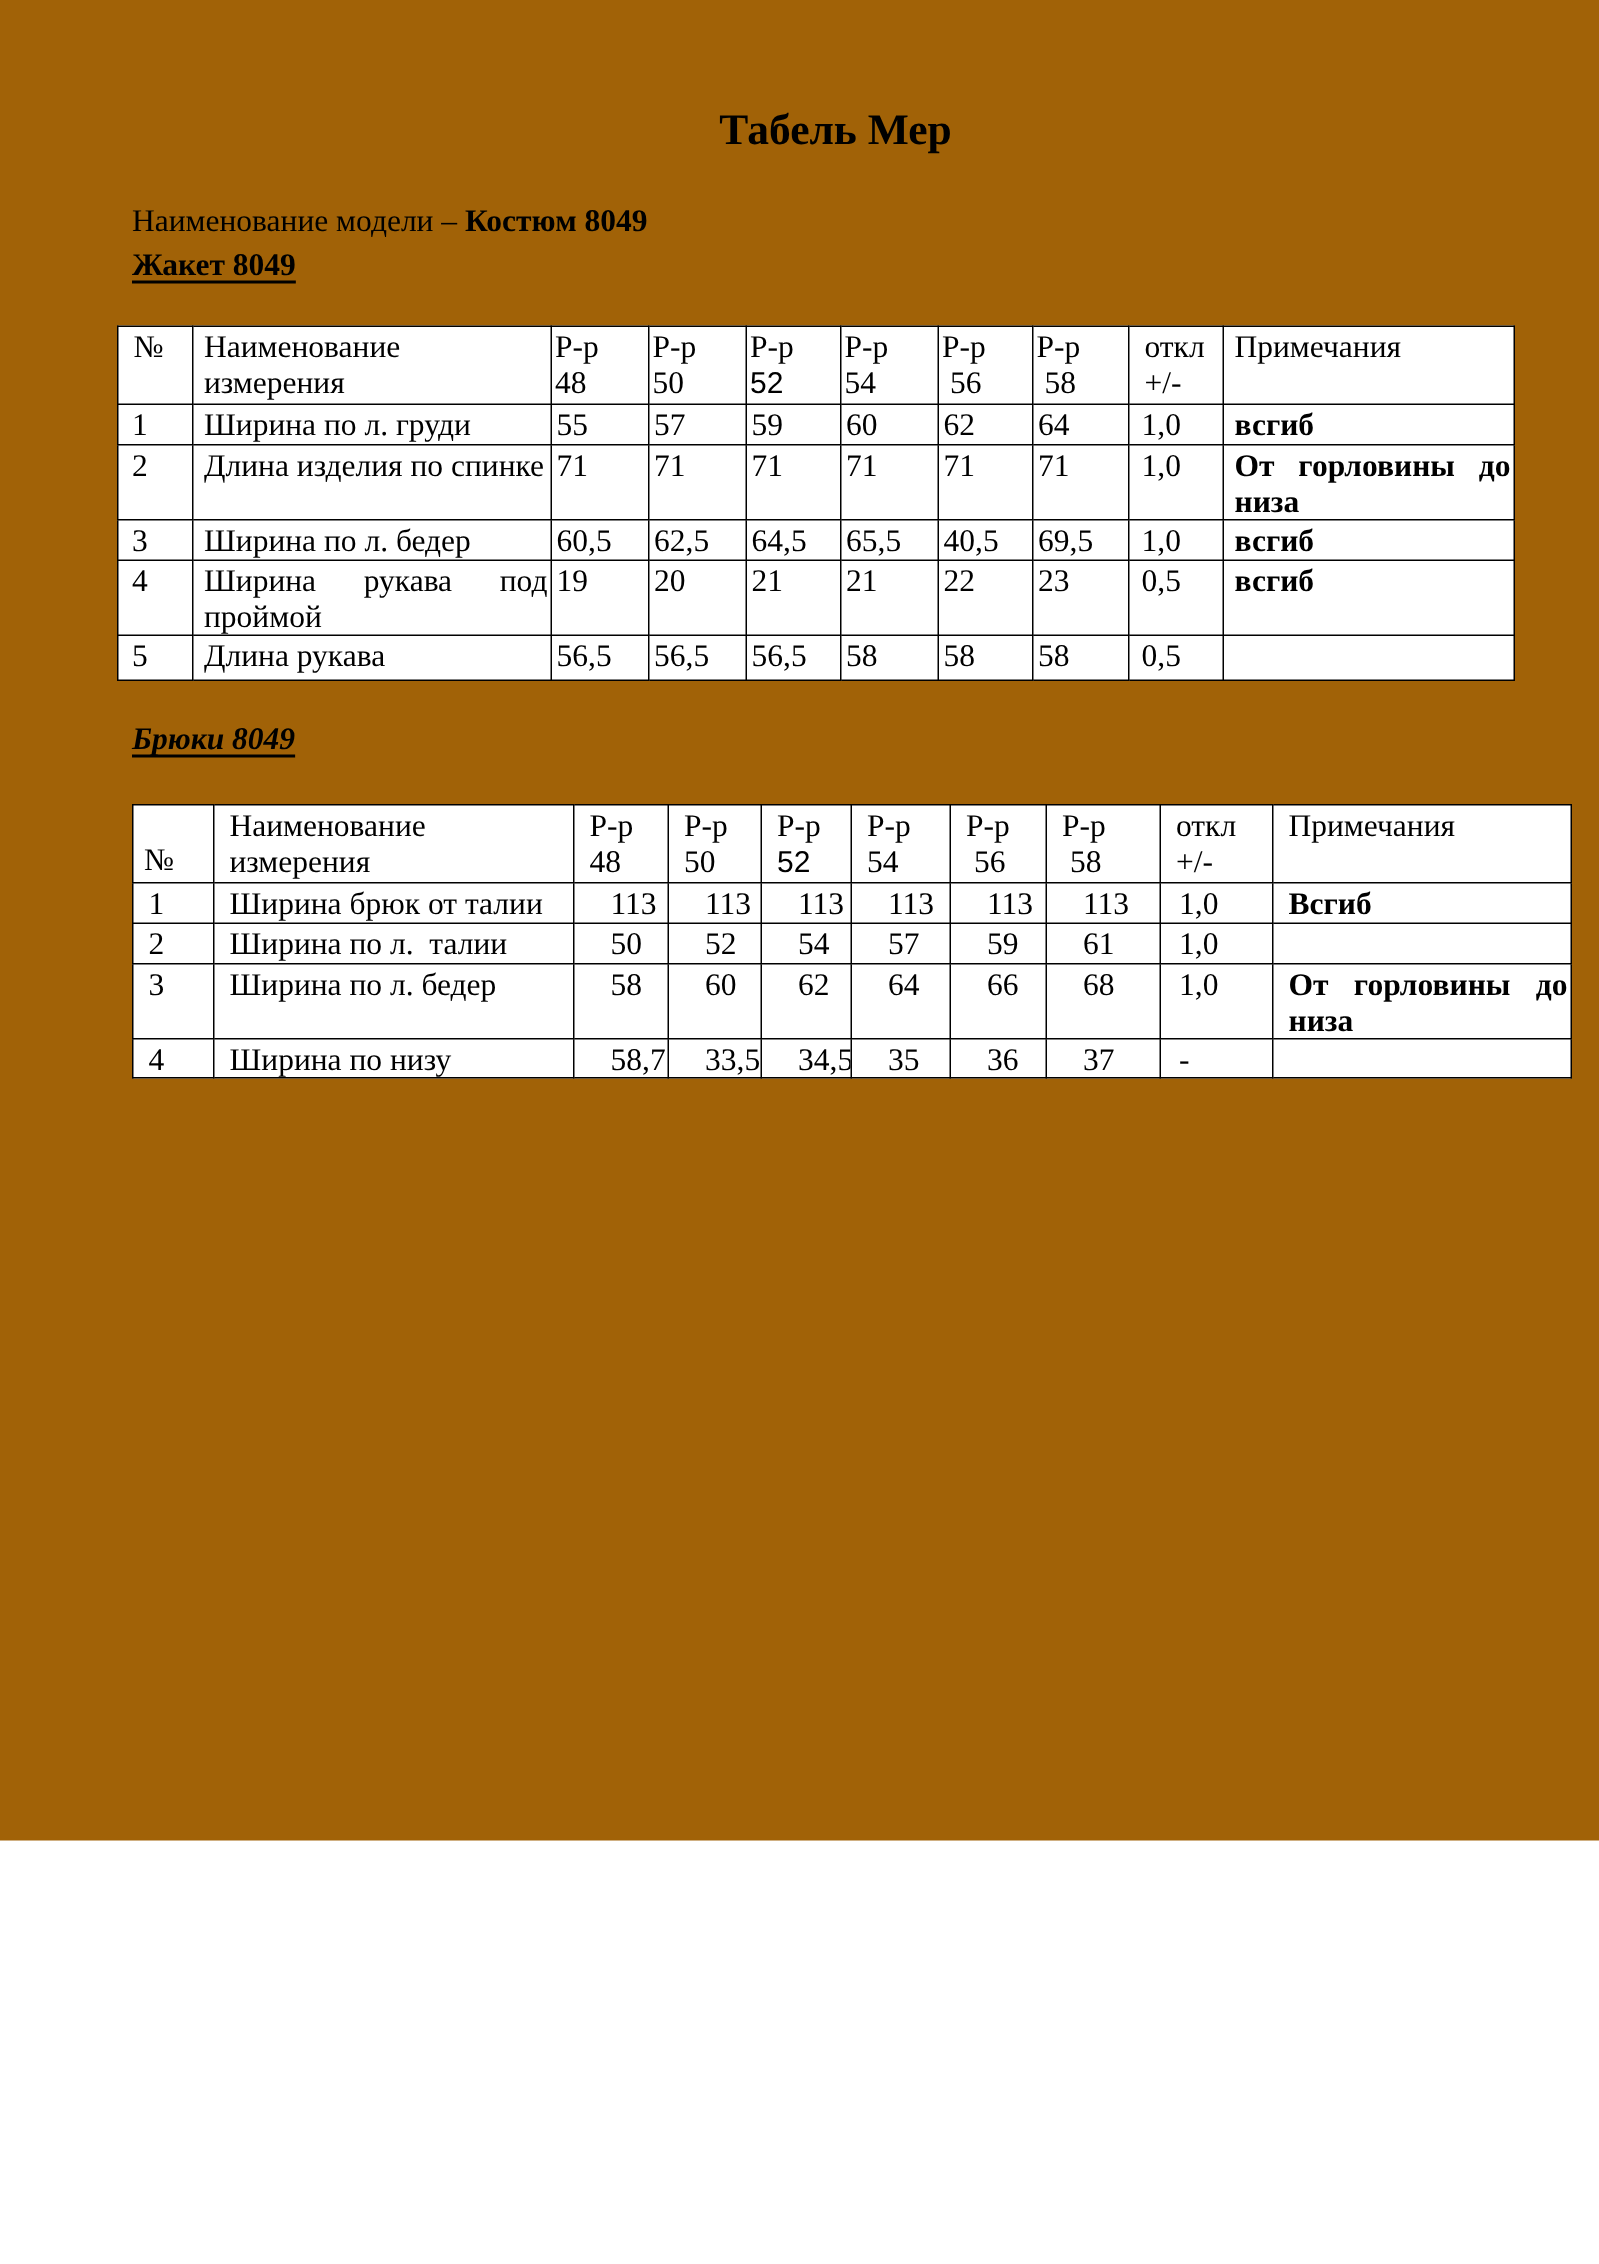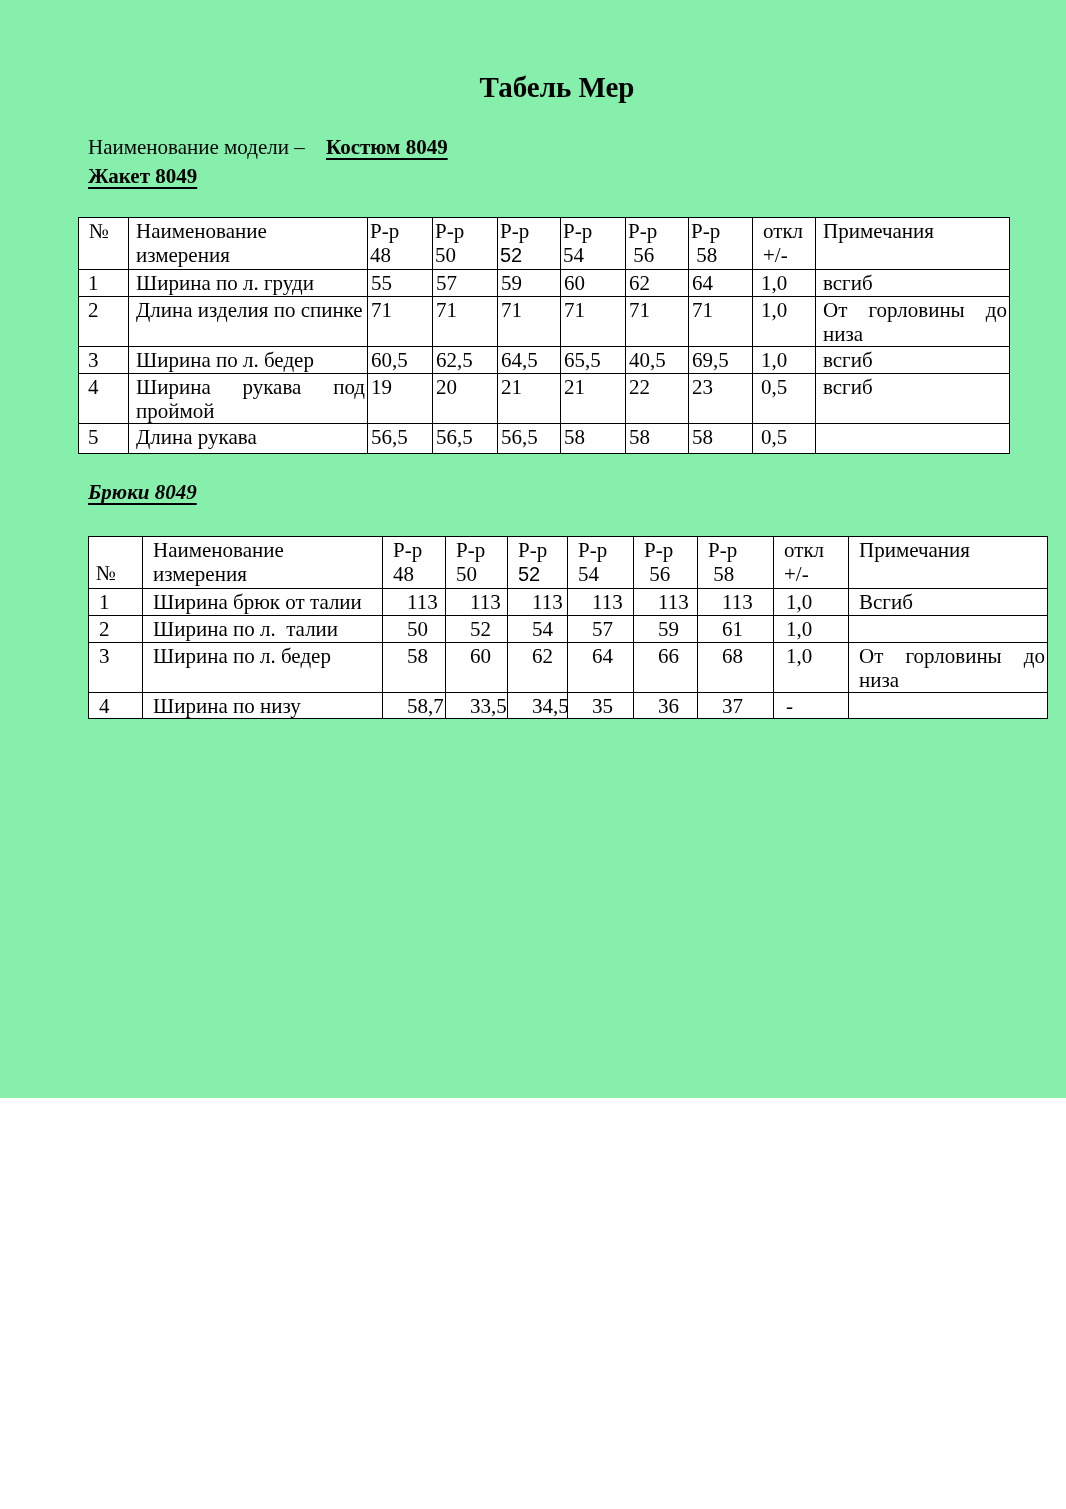--- a/index.html
+++ b/index.html
@@ -1,42 +1,42 @@
 <!DOCTYPE html>
 <html><head>
 <meta charset="utf-8">
 <style>
   html,body{margin:0;padding:0;background:#ffffff;}
   body{width:1066px;height:1509px;position:relative;color:#000;
        font-family:"Liberation Serif","DejaVu Serif",serif;}
-  .page{position:relative;width:1066px;height:1098px;background:#86efac;overflow:hidden;}
+  .page{position:relative;width:1066px;height:1227px;background:#a16207;overflow:hidden;}
 
   .title{position:absolute;top:72px;left:88px;width:938px;text-align:center;
          font-size:29px;font-weight:bold;line-height:30px;}
   .model{position:absolute;top:133px;left:88px;font-size:21px;line-height:29px;white-space:pre;}
-  .uline{font-weight:bold;text-decoration:underline;text-decoration-thickness:2px;text-underline-offset:4px;white-space:pre;margin-left:16px;}
+  .uline{font-weight:bold;text-decoration-thickness:2px;text-underline-offset:4px;white-space:pre;}
   .h2{position:absolute;left:88px;font-size:21px;font-weight:bold;line-height:29px;
       text-decoration:underline;text-decoration-thickness:2px;text-underline-offset:4px;}
   #jacket-heading{top:162px;}
   #trousers-heading{top:478px;font-style:italic;}
 
   table{border-collapse:collapse;table-layout:fixed;position:absolute;background:#fff;}
   #jacket-table{left:78px;top:217px;width:931px;}
   #trousers-table{left:88px;top:536px;width:959px;}
   td,th{border:1px solid #000;vertical-align:top;font-weight:normal;font-size:21px;
         line-height:24px;padding:1px 2px 0 7px;text-align:left;overflow:hidden;}
   tr.h52{height:52px;} tr.h27{height:27px;} tr.h50{height:50px;}
   tr.h47{height:47px;} tr.h30{height:30px;} tr.h25{height:25px;}
 
   .hname{white-space:pre-line;}
   .htol{white-space:pre-line;}
   .hsize span{white-space:pre-wrap;}
   .sans{font-family:"Liberation Sans","DejaVu Sans",sans-serif;font-size:20px;}
   .name{text-align:justify;}
-  .note{text-align:justify;}
+  .note{text-align:justify;font-weight:bold;}
 
   .t1 .hnum{padding-left:10px;}
   .t1 .hsize{padding-left:2px;}
   .t1 .htol{padding-left:10px;}
   .t1 .num{padding-left:9px;}
   .t1 .val{padding-left:3px;}
   .t1 .tol{padding-left:8px;}
   .t1 .note{padding-left:7px;}
 
   .t2 .hnum{padding-left:7px;vertical-align:bottom;padding-bottom:3px;}

